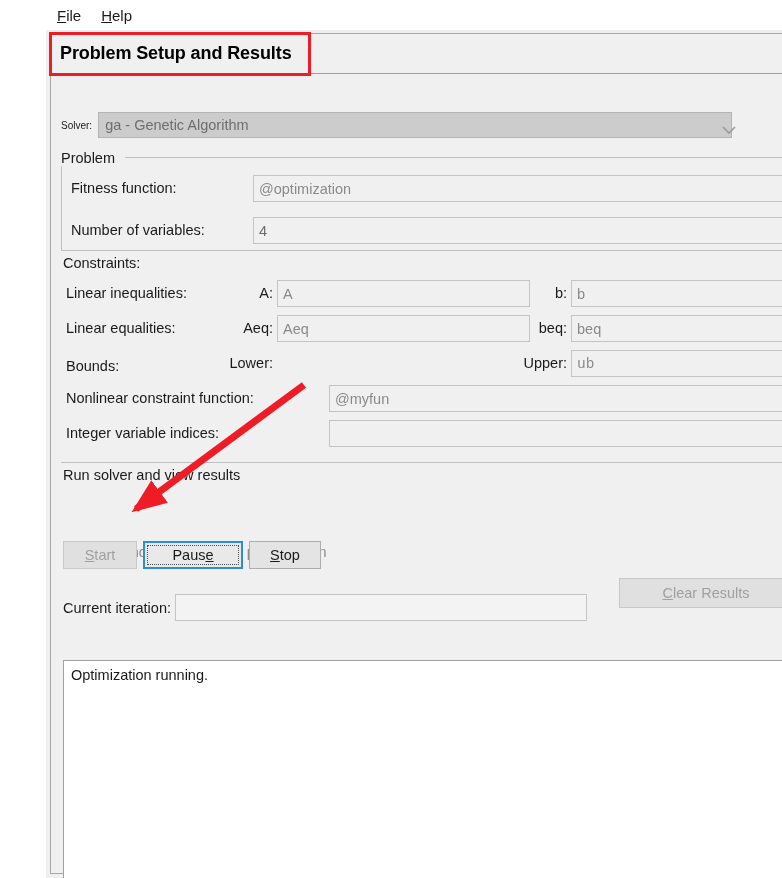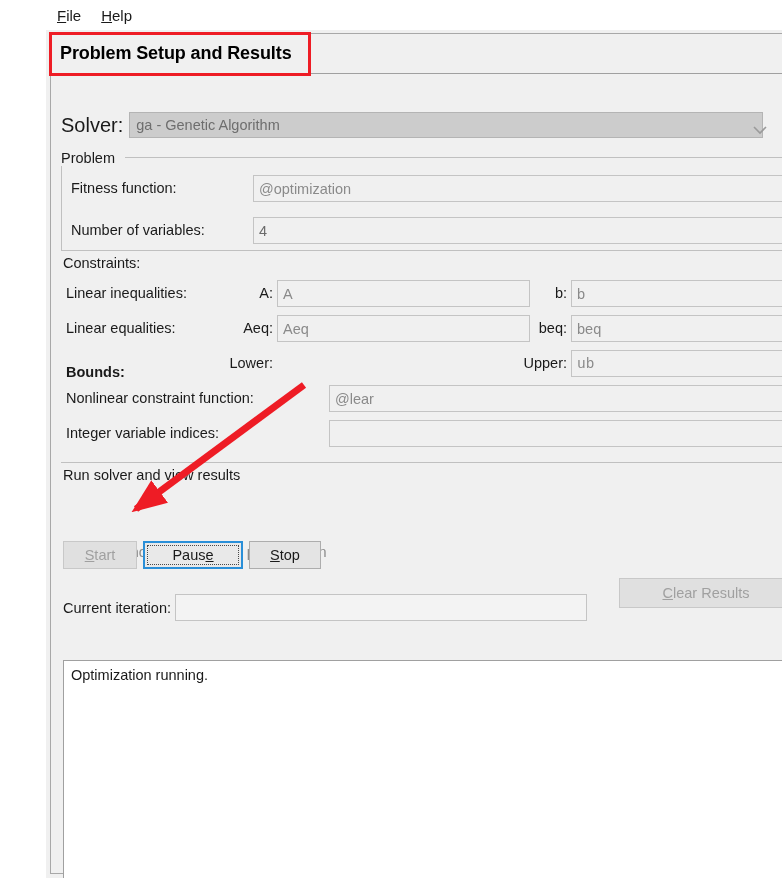--- a/index.html
+++ b/index.html
@@ -82,21 +82,21 @@
     box-sizing: border-box;
   }
 
   
   .solver-row {
     position: absolute;
     left: 10px; top: 38px;
     display: flex;
     align-items: center;
   }
-  .solver-label { font-size: 20px; margin-right: 6px; }
+  .solver-label { font-size: 10px; margin-right: 6px; }
   .combo {
     width: 634px;
     height: 26px;
     background: #cccccc;
     border: 1px solid #b4b4b4;
     box-sizing: border-box;
     display: flex;
     align-items: center;
     position: relative;
   }
@@ -367,30 +367,30 @@
       <span class="field-label" style="left:15px; top:246px;">Linear equalities:</span>
       <span class="field-label right" style="left:170px; top:246px; width:52px;">Aeq:</span>
       <div class="txtfield" style="left:226px; top:241px; width:253px;">
           <span>Aeq</span>
         </div>
       <span class="field-label right" style="left:456px; top:246px; width:60px;">beq:</span>
       <div class="txtfield" style="left:520px; top:241px; width:222px;">
           <span>beq</span>
         </div>
 
-      <span class="field-label" style="left:15px; top:290px;font-weight:bold;">Bounds:</span>
+      <span class="field-label" style="left:15px; top:284px;">Bounds:</span>
       <span class="field-label right" style="left:150px; top:281px; width:72px;">Lower:</span>
       <span class="field-label right" style="left:440px; top:281px; width:76px;">Upper:</span>
       <div class="txtfield" style="left:520px; top:276px; width:222px;font-family:Liberation Mono, monospace;">
           <span>ub</span>
         </div>
 
       <span class="field-label" style="left:15px; top:316px;">Nonlinear constraint function:</span>
       <div class="txtfield" style="left:278px; top:311px; width:464px;">
-          <span>@lear</span>
+          <span>@myfun</span>
         </div>
 
       <span class="field-label" style="left:15px; top:351px;">Integer variable indices:</span>
       <div class="txtfield" style="left:278px; top:346px; width:464px;">
           <span></span>
         </div>
 
       <div class="hrule" style="left:10px; top:388px; width:735px;"></div>
 
       <span class="group-legend" style="left:12px; top:393px;">Run solver and view results</span>

